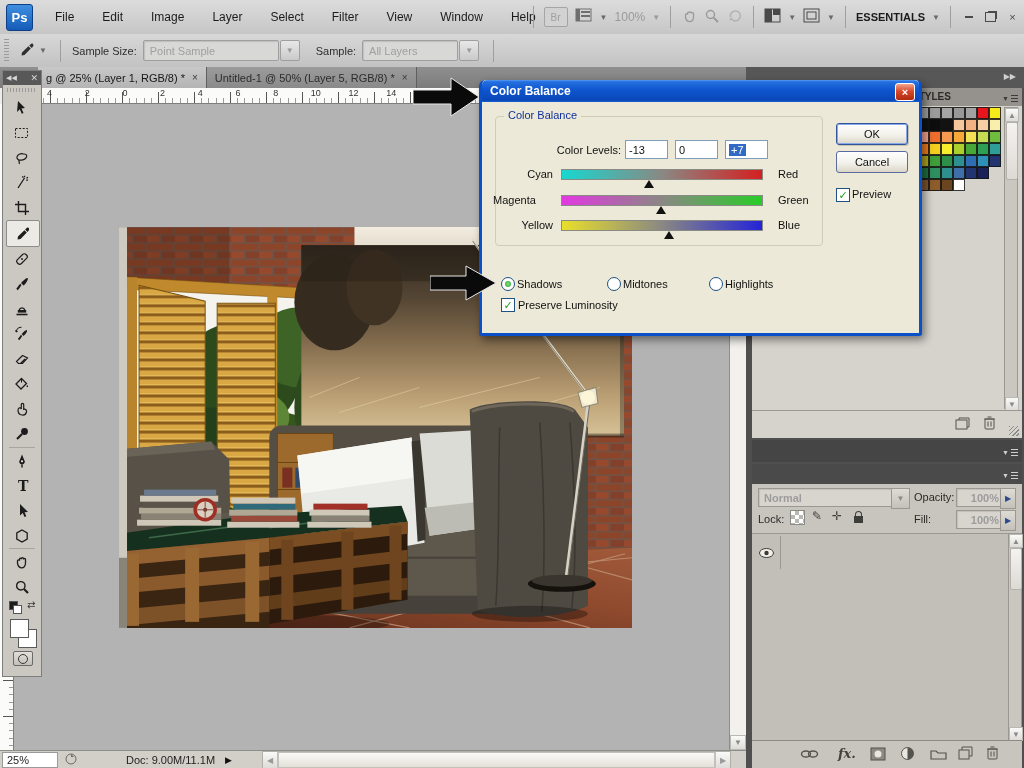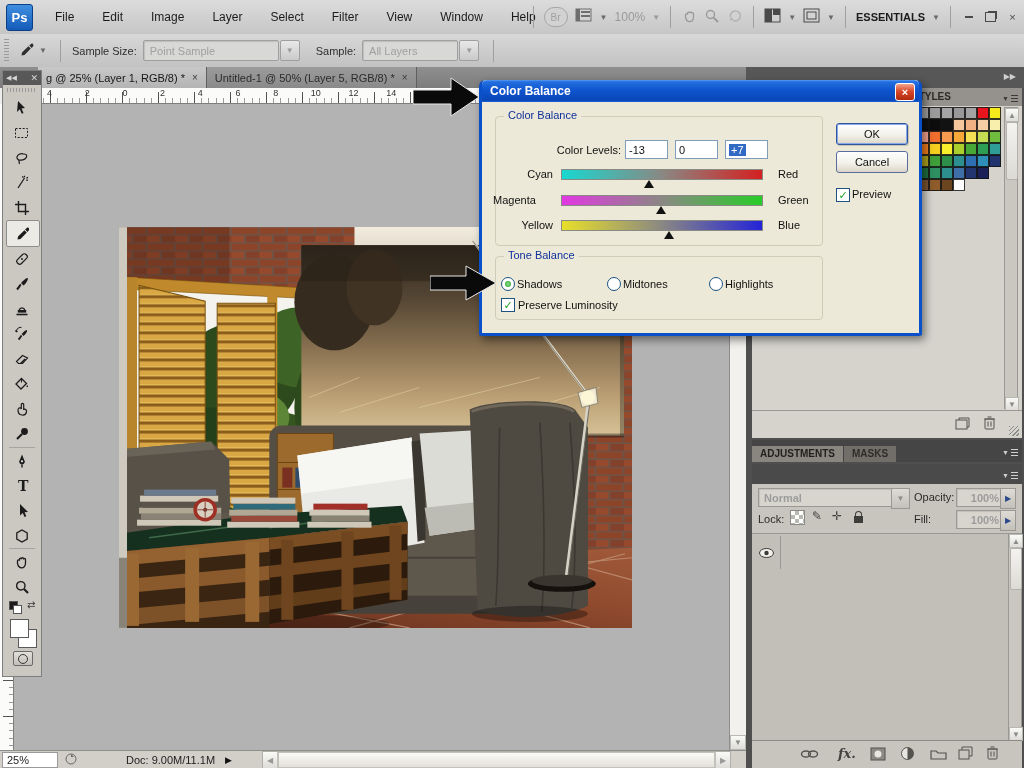--- a/index.html
+++ b/index.html
@@ -9,21 +9,21 @@
   .abs{position:absolute;}
   
   .menubar{left:0;top:0;width:1024px;height:34px;background:linear-gradient(#dcdcdc,#c6c6c6);
            border-bottom:1px solid #9a9a9a;display:flex;align-items:center;color:#1b1b1b;font-size:12px;}
   .pslogo{width:25px;height:25px;margin:0 8px 0 6px;background:linear-gradient(#3f8fe0,#145bb8);
           border:1px solid #0d3f86;border-radius:3px;color:#fff;font-weight:bold;font-size:13px;
           display:flex;align-items:center;justify-content:center;}
   .mi{padding:0 14px;cursor:default;}
   .mbar-right{position:absolute;right:4px;top:0;height:34px;display:flex;align-items:center;gap:7px;color:#7d7d7d;}
   .vsep{width:1px;height:22px;background:#9f9f9f;margin:0 3px;}
-  .brbox{width:22px;height:18px;border:1px solid #a5a5a5;border-radius:10px;color:#a0a0a0;
+  .brbox{width:22px;height:18px;border:1px solid #a5a5a5;border-radius:2px;color:#a0a0a0;
          display:flex;align-items:center;justify-content:center;font-size:10px;background:#d2d2d2;}
   .carat{font-size:8px;color:#6a6a6a;}
   .graytxt{color:#9a9a9a;}
   .winbtn{width:15px;height:13px;display:flex;align-items:center;justify-content:center;color:#4a4a4a;font-size:11px;}
   .minline{width:8px;height:0;border-bottom:2px solid #4a4a4a;}
   .restorebox{width:9px;height:8px;border:1px solid #4a4a4a;box-shadow:2px -2px 0 -1px #4a4a4a;}
   
   .optionsbar{left:0;top:34px;width:1024px;height:33px;background:linear-gradient(#d8d8d8,#c2c2c2);
               border-bottom:1px solid #8d8d8d;display:flex;align-items:center;color:#2e2e2e;}
   .grip{width:5px;height:24px;margin:0 8px 0 4px;background:repeating-linear-gradient(180deg,#9a9a9a 0 1px,transparent 1px 3px);}
@@ -639,24 +639,20 @@
   <span style="position:absolute;right:26px;top:4px;">
     <svg width="13" height="15">
         <rect x="2" y="4" width="9" height="10" rx="1" fill="none" stroke="#55534e"></rect>
         <path d="M1 4 H12 M4.5 2 h4 M5 6.5 v5 M8 6.5 v5" stroke="#55534e" fill="none"></path>
       </svg>
   </span>
   <span style="position:absolute;right:3px;bottom:2px;width:10px;height:10px;background:repeating-linear-gradient(135deg,#8a8a86 0 1px,transparent 1px 3px);"></span>
 </div>
 
 <div class="abs" style="left:752px;top:440px;width:270px;height:22px;background:#454545;">
-  <div class="ptabbar" style="left:0;top:0;height:22px;">
-    <span class="ptab" style="background:#898680;color:#23211e;">ADJUSTMENTS</span>
-    <span class="ptab" style="background:#716e69;color:#2e2c29;">MASKS</span>
-  </div>
   <span class="pmenu" style="right:4px;top:7px;">
       <span style="font-size:7px;color:#cfcfcf;">▼</span>
       <span class="lines" style="background:repeating-linear-gradient(180deg,#cfcfcf 0 1px,transparent 1px 3px);"></span>
     </span>
 </div>
 
 <div class="abs" style="left:752px;top:464px;width:270px;height:20px;background:#4a4a4a;">
   <span class="pmenu" style="right:4px;top:6px;">
       <span style="font-size:7px;color:#cfcfcf;">▼</span>
       <span class="lines" style="background:repeating-linear-gradient(180deg,#cfcfcf 0 1px,transparent 1px 3px);"></span>
@@ -770,23 +766,20 @@
   <span class="slbl" style="left:11px;top:139px;width:60px;text-align:right;">Yellow</span>
   <div class="gradbar g-yb" style="left:79px;top:140px;"></div>
   <div class="marker" style="left:182px;top:151px;"></div>
   <span class="slbl" style="left:296px;top:139px;">Blue</span>
 
   <div class="xpbtn default" style="left:354px;top:43px;">OK</div>
   <div class="xpbtn" style="left:354px;top:71px;">Cancel</div>
   <span class="xpcheck" style="left:354px;top:108px;">✓</span>
   <span class="dtext" style="left:370px;top:108px;">Preview</span>
 
-  <div class="grp" style="left:13px;top:176px;width:326px;height:62px;">
-    <span class="grplabel">Tone Balance</span>
-  </div>
   <span class="xpradio on" style="left:19px;top:197px;"></span>
   <span class="dtext" style="left:35px;top:198px;">Shadows</span>
   <span class="xpradio" style="left:125px;top:197px;"></span>
   <span class="dtext" style="left:141px;top:198px;">Midtones</span>
   <span class="xpradio" style="left:227px;top:197px;"></span>
   <span class="dtext" style="left:243px;top:198px;">Highlights</span>
   <span class="xpcheck" style="left:19px;top:218px;">✓</span>
   <span class="dtext" style="left:36px;top:219px;">Preserve Luminosity</span>
 </div>
 

